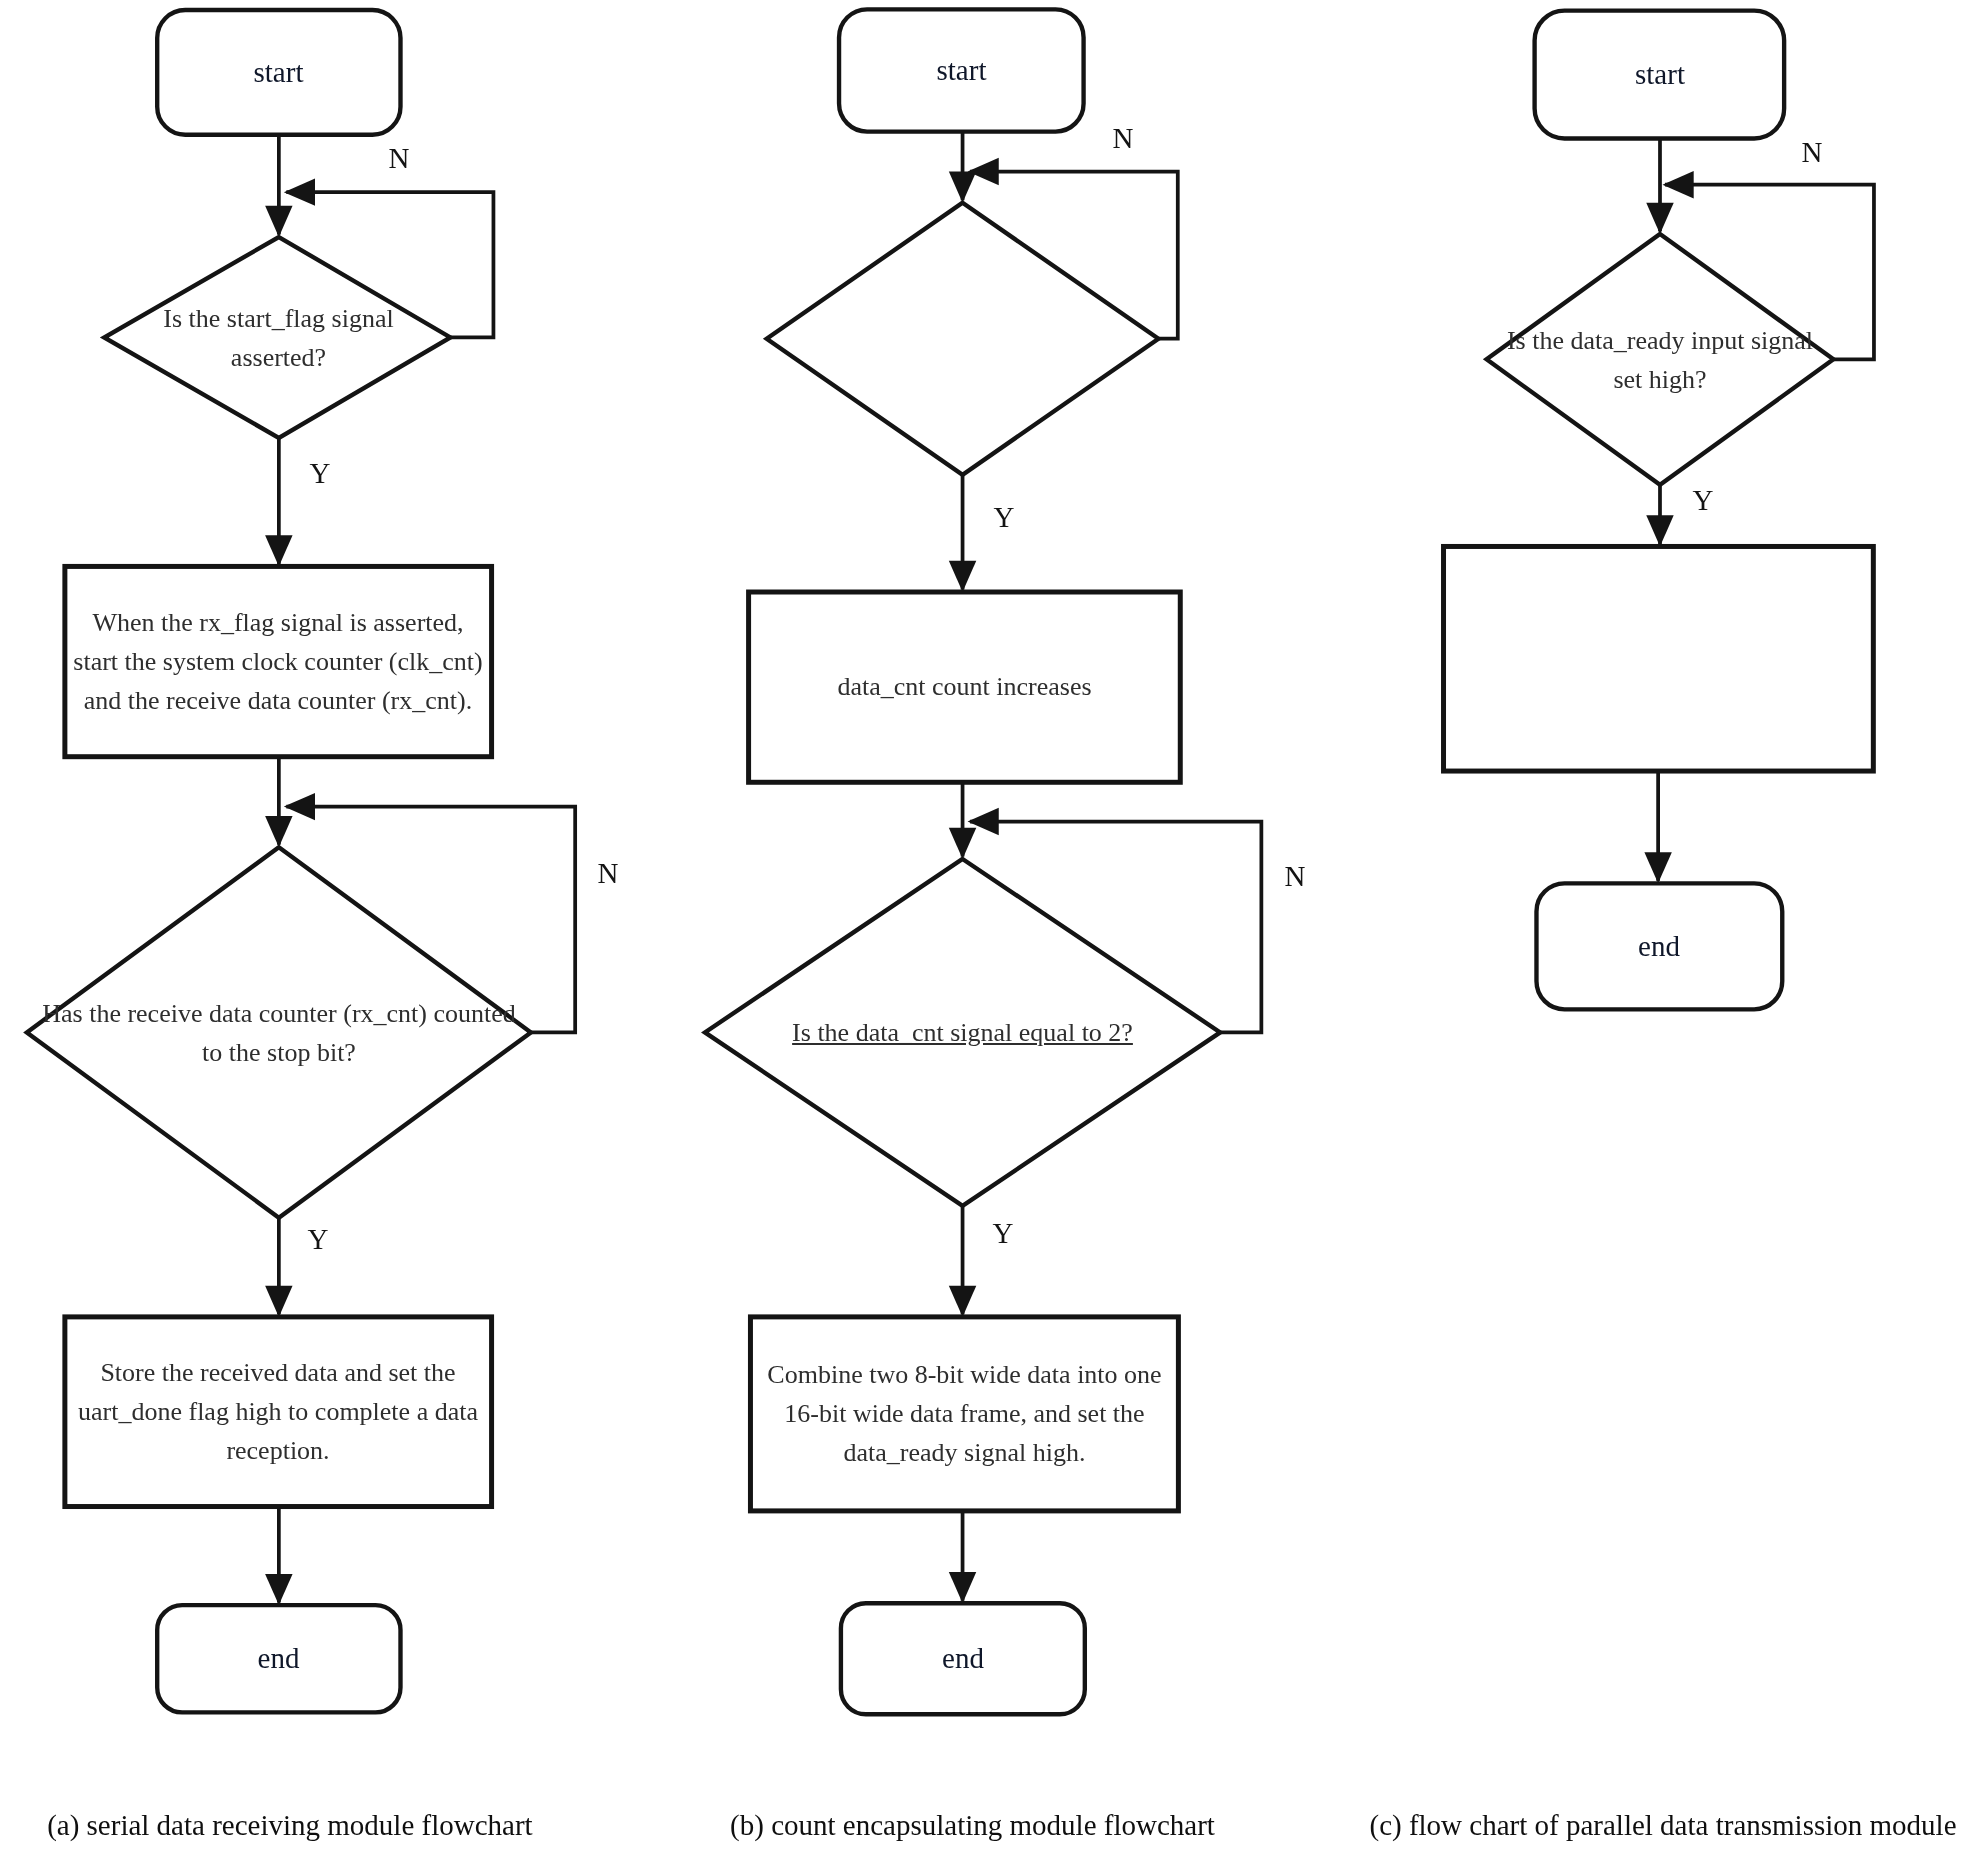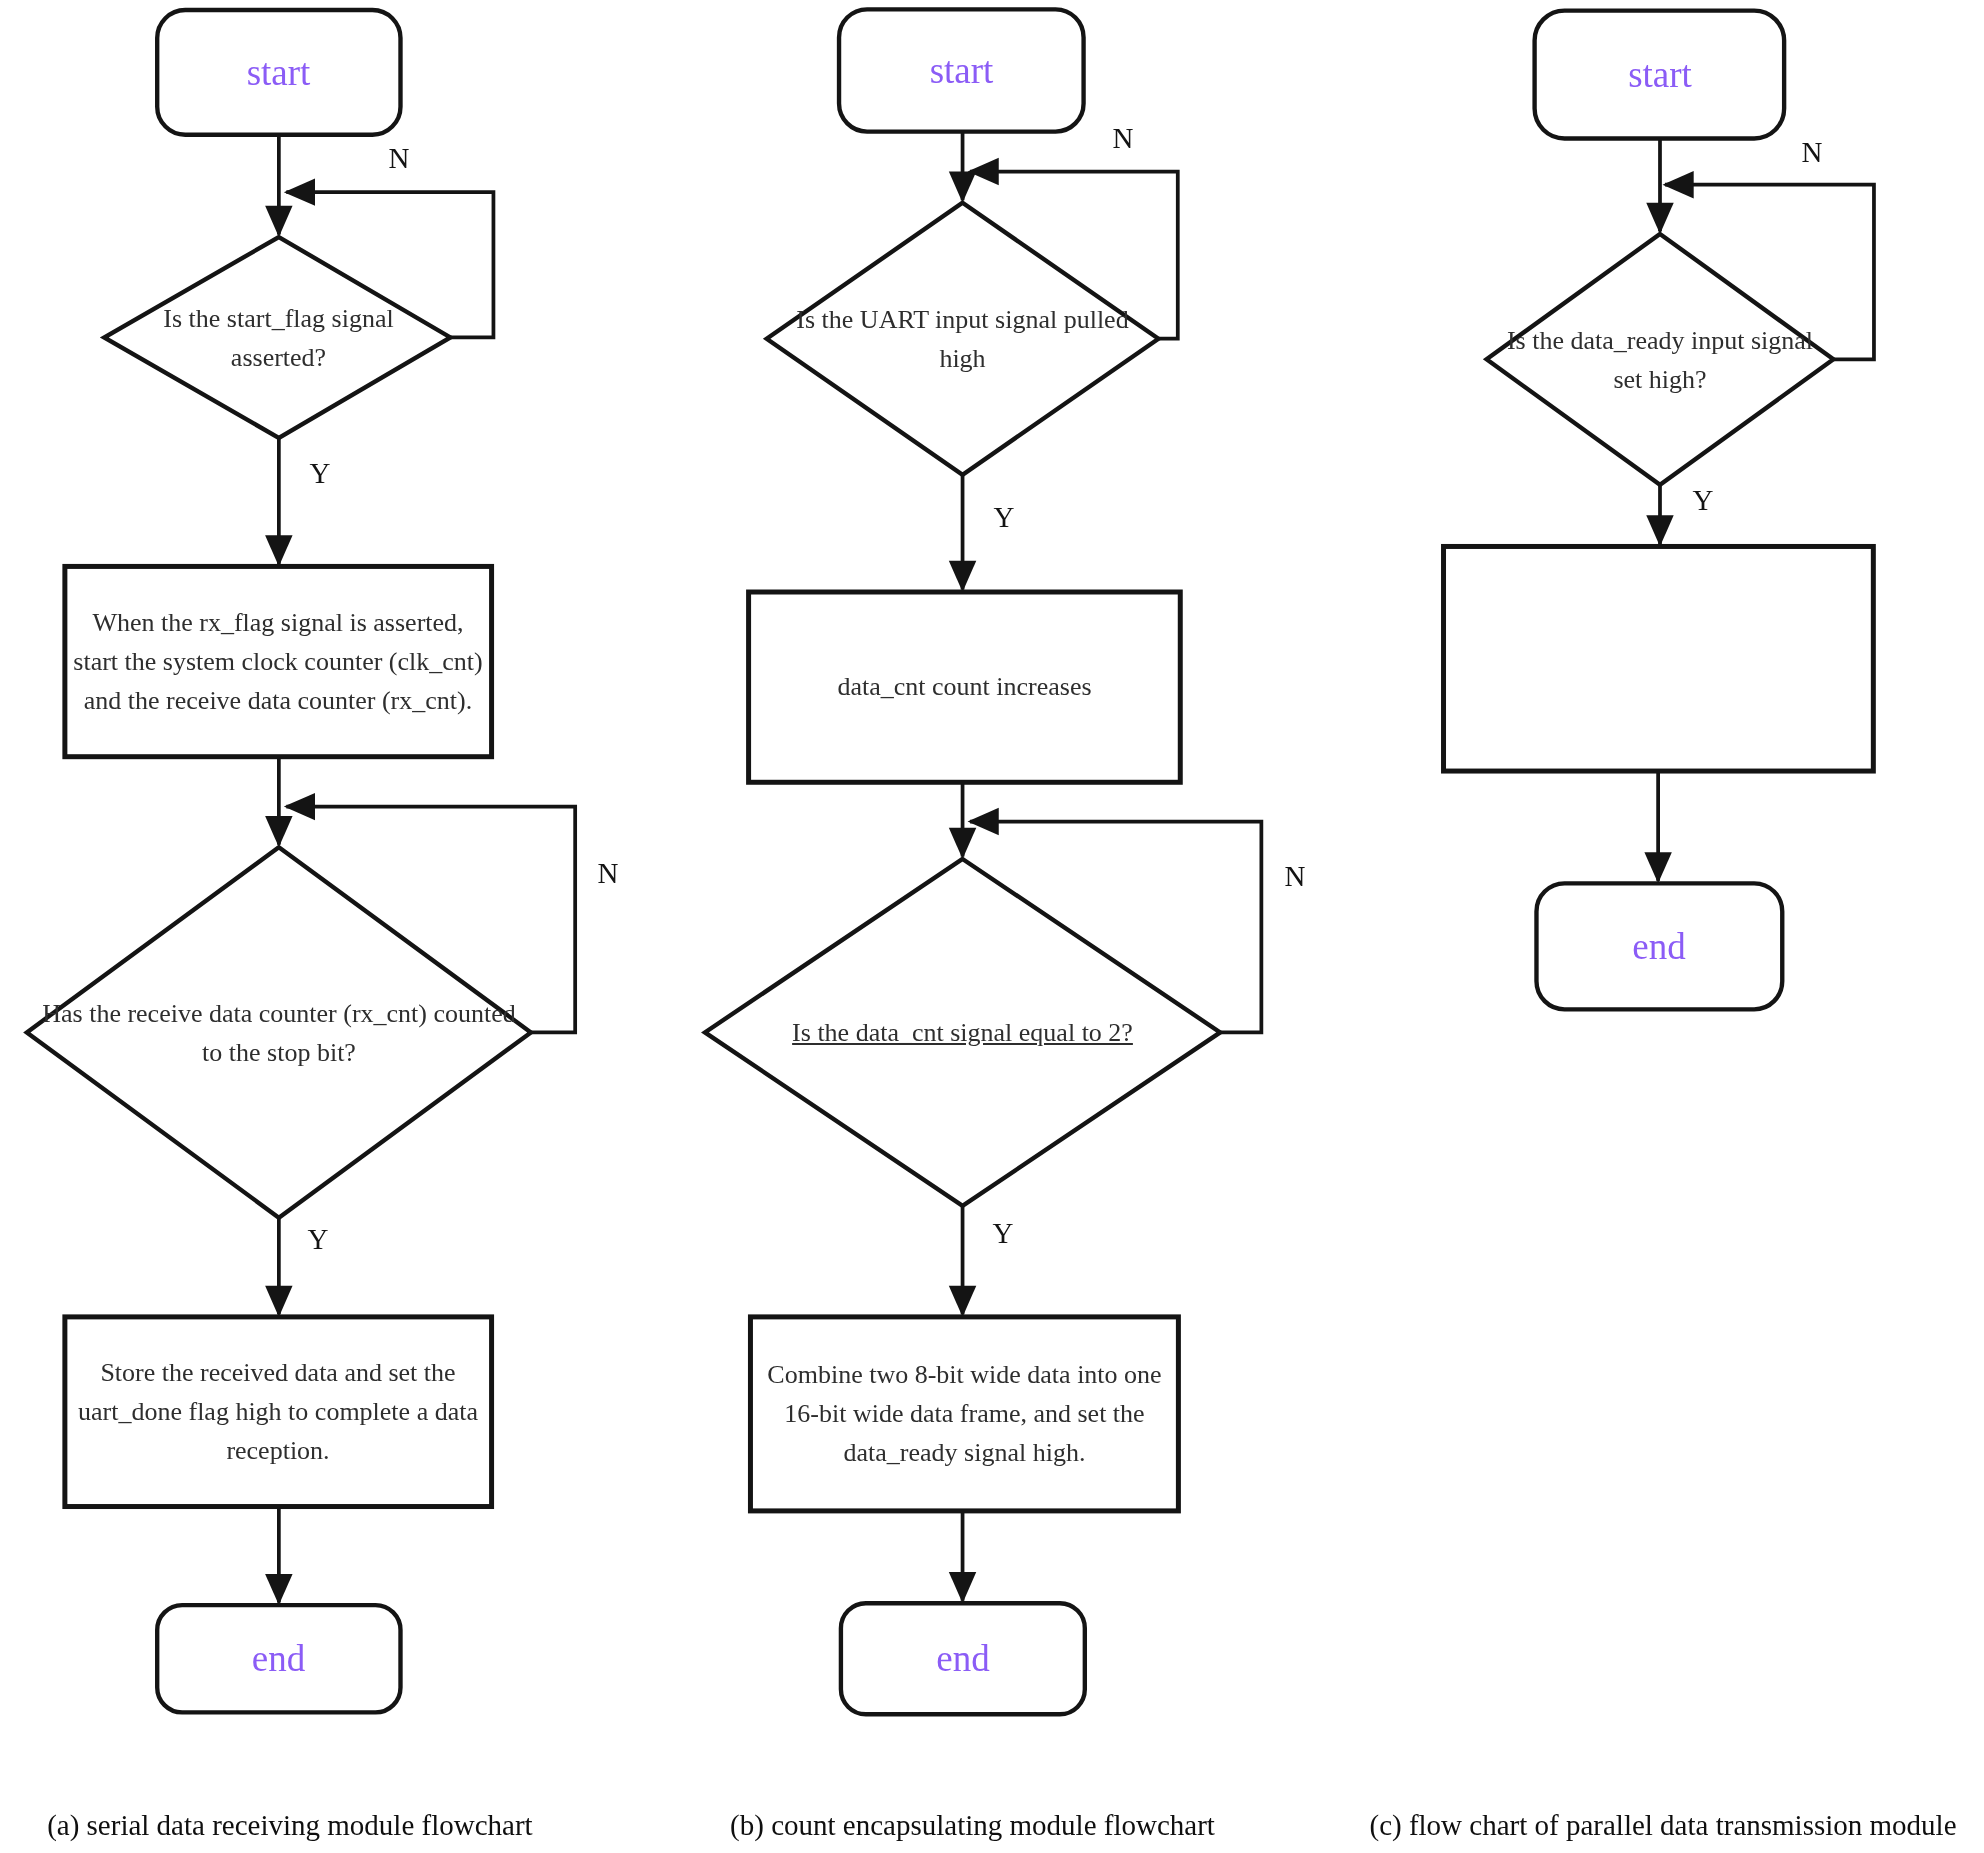--- a/index.html
+++ b/index.html
@@ -6,21 +6,21 @@
   #canvas{position:relative;width:1985px;height:1854px;background:#ffffff;overflow:hidden;
           font-family:"Liberation Serif","DejaVu Serif",serif;}
   #wires{position:absolute;left:0;top:0;}
   .edge{stroke:#141414;stroke-width:6;fill:none;}
   .shape{fill:#ffffff;stroke:#141414;stroke-width:7;}
   .proc{stroke-width:8;}
   .ah{fill:#141414;stroke:none;}
   .lbl{position:absolute;display:flex;align-items:center;justify-content:center;
        text-align:center;color:#2e2e2e;}
   .node-text{font-size:26px;line-height:1.5;}
-  .terminal-text{font-size:37px;color:#8b5cf6;}
+  .terminal-text{font-size:29px;color:#0f172a;}
   .branch{font-size:29px;color:#141414;width:44px;height:37px;}
   .caption{font-size:29px;color:#0f0f0f;white-space:nowrap;margin-top:6px;}
 </style>
 </head>
 <body>
 
 <div id="canvas">
 
   <svg id="wires" width="1985" height="1854" viewBox="0 0 3182 2972">
 
@@ -126,21 +126,20 @@
   <div class="lbl node-text" style="left:72px;top:579px;width:412px;height:165px;">When the rx_flag signal is asserted, start the system clock counter (clk_cnt) and the receive data counter (rx_cnt).</div>
   <div class="lbl branch" style="left:586px;top:855px;">N</div>
   <div class="lbl node-text" style="left:42px;top:970px;width:474px;height:125px;">Has the receive data counter (rx_cnt) counted to the stop bit?</div>
   <div class="lbl branch" style="left:296px;top:1221px;">Y</div>
   <div class="lbl node-text" style="left:77px;top:1329px;width:402px;height:165px;">Store the received data and set the uart_done flag high to complete a data reception.</div>
   <div class="lbl terminal-text" style="left:157px;top:1605px;width:243px;height:107px;">end</div>
   <div class="lbl caption" style="left:9.4px;top:1797px;width:561px;height:44px;">(a) serial data receiving module flowchart</div>
 
   <div class="lbl terminal-text" style="left:839px;top:9.4px;width:245px;height:122px;">start</div>
   <div class="lbl branch" style="left:1101px;top:120px;">N</div>
-  <div class="lbl node-text" style="left:788px;top:276px;width:349px;height:125px;">Is the UART input signal pulled high</div>
   <div class="lbl branch" style="left:982px;top:499px;">Y</div>
   <div class="lbl node-text" style="left:761px;top:604px;width:407px;height:165px;">data_cnt count increases</div>
   <div class="lbl branch" style="left:1273px;top:858px;">N</div>
   <div class="lbl node-text" style="left:719px;top:970px;width:487px;height:125px;text-decoration:underline;">Is the data_cnt signal equal to 2?</div>
   <div class="lbl branch" style="left:981px;top:1215px;">Y</div>
   <div class="lbl node-text" style="left:763px;top:1329px;width:403px;height:169px;">Combine two 8-bit wide data into one 16-bit wide data frame, and set the data_ready signal high.</div>
   <div class="lbl terminal-text" style="left:841px;top:1603px;width:244px;height:111px;">end</div>
   <div class="lbl caption" style="left:692px;top:1797px;width:561px;height:44px;">(b) count encapsulating module flowchart</div>
 
   <div class="lbl terminal-text" style="left:1535px;top:10.6px;width:250px;height:128px;">start</div>

